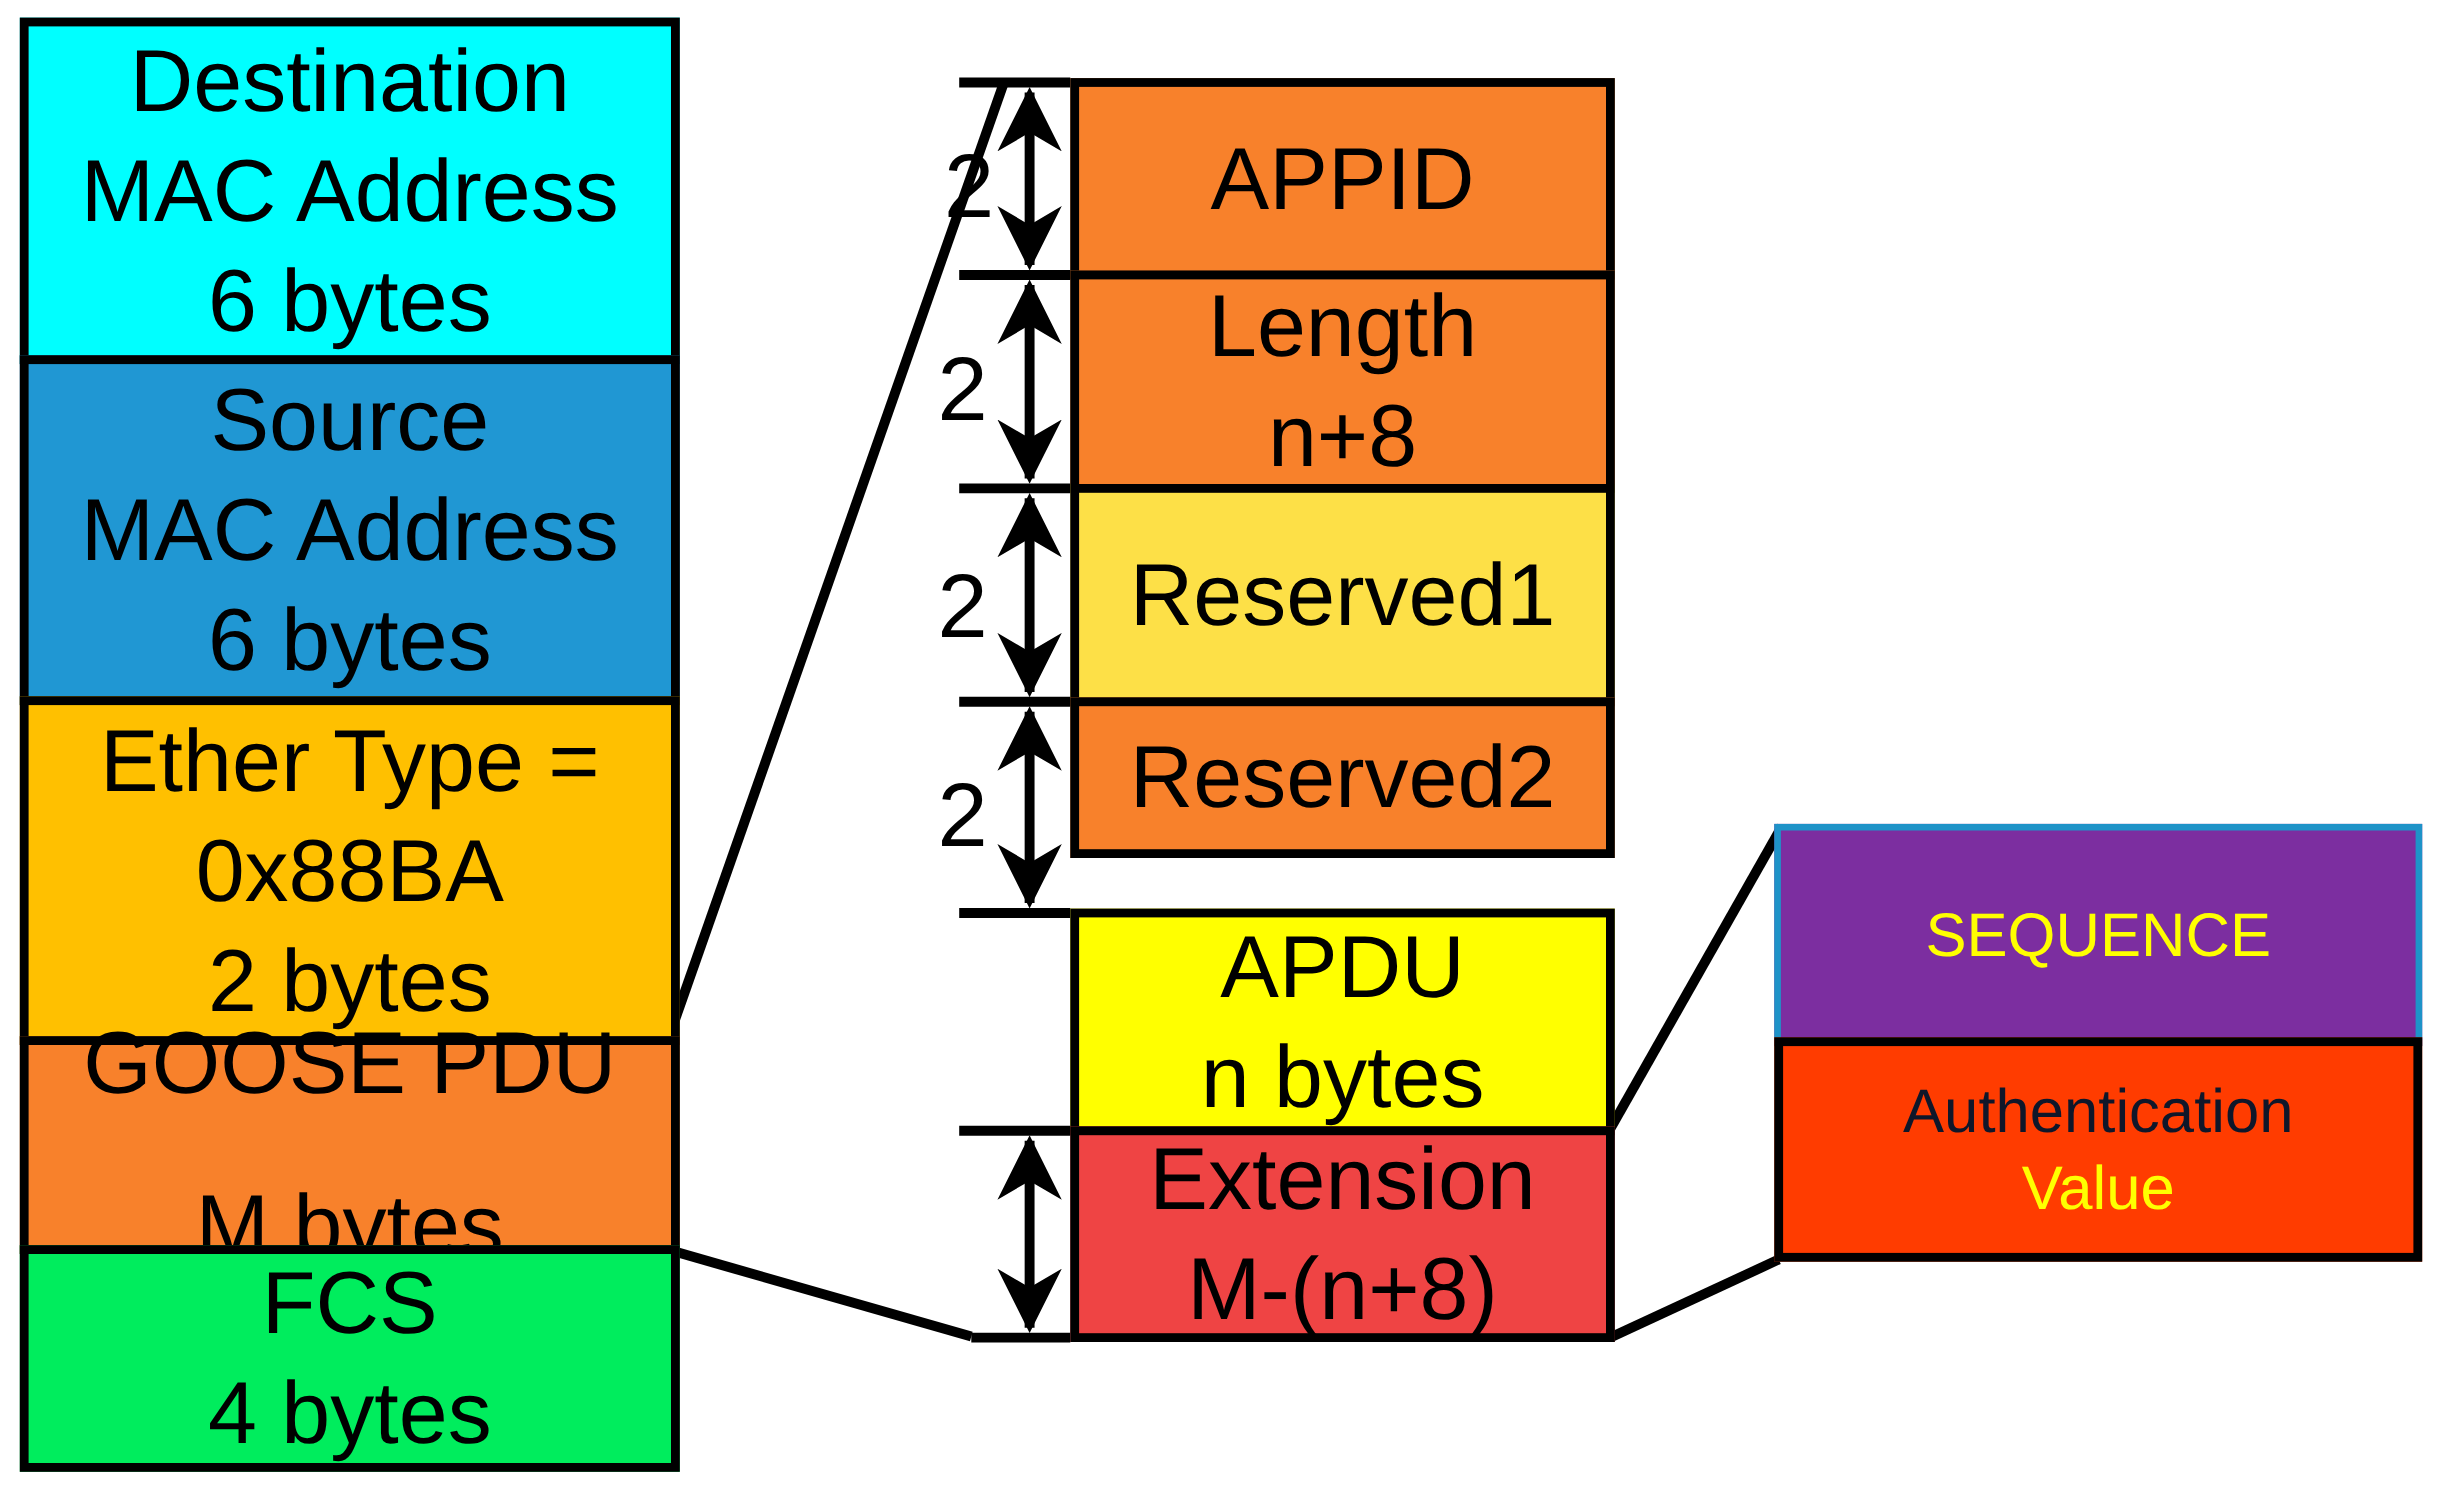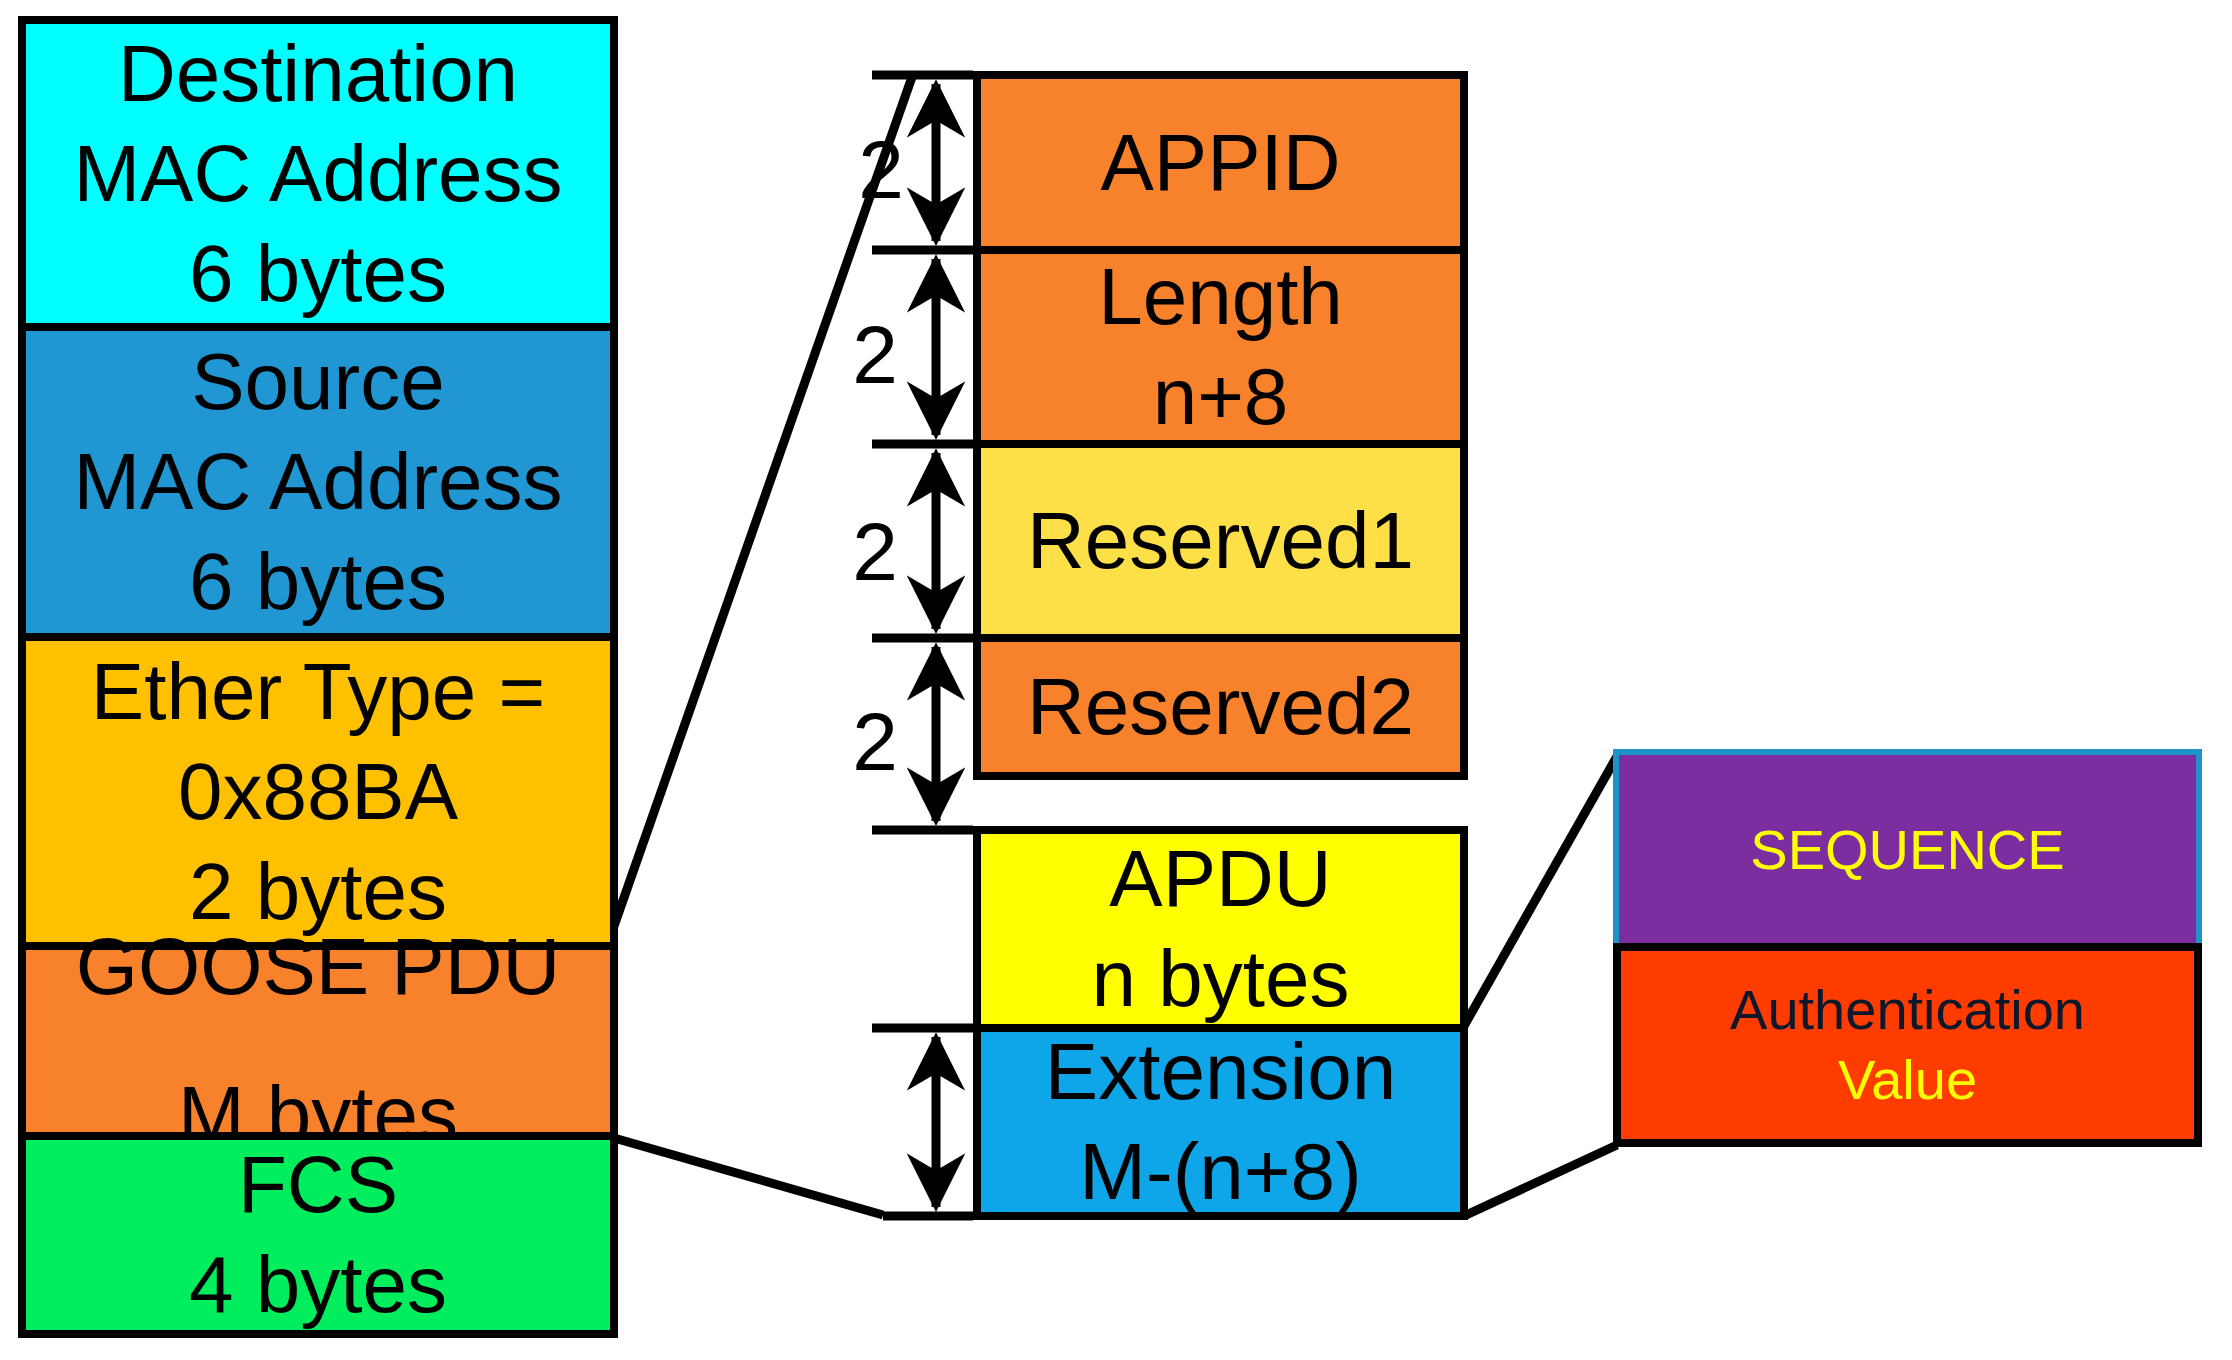--- a/index.html
+++ b/index.html
@@ -110,21 +110,21 @@
     <div class="box" style="left: 973px; top: 440px; width: 495px; height: 202px; background: #fde047;">
       <div class="ln">Reserved1</div>
     </div>
     <div class="box" style="left: 973px; top: 634px; width: 495px; height: 146px; background: rgb(248, 129, 43);">
       <div class="ln">Reserved2</div>
     </div>
     <div class="box" style="left: 973px; top: 826px; width: 495px; height: 206px; background: rgb(255, 255, 0);">
       <div class="ln">APDU</div>
       <div class="ln">n bytes</div>
     </div>
-    <div class="box" style="left: 973px; top: 1024px; width: 495px; height: 196px; background: #0ea5e9; text-align: right;">
+    <div class="box" style="left: 973px; top: 1024px; width: 495px; height: 196px; background: #ef4444; text-align: right;">
       <div class="ln">Extension</div>
       <div class="ln">M-(n+8)</div>
     </div>
 
     <div class="size-label" style="left:836px;top:120px;">2</div>
     <div class="size-label" style="left:830px;top:305px;">2</div>
     <div class="size-label" style="left:830px;top:502px;">2</div>
     <div class="size-label" style="left:830px;top:692px;">2</div>
   </div>
 

